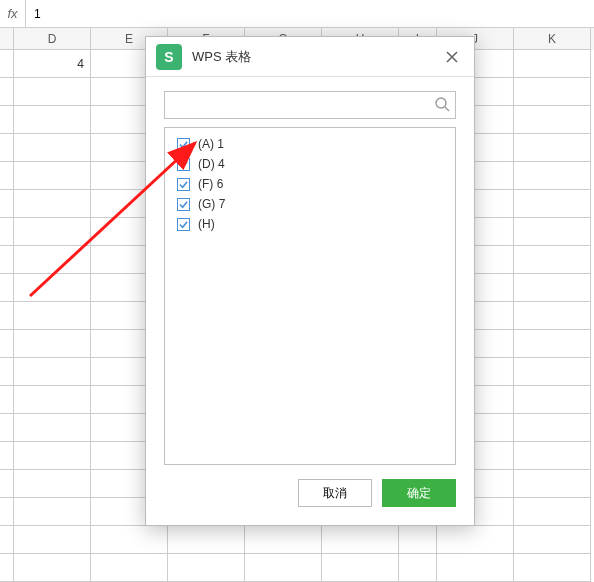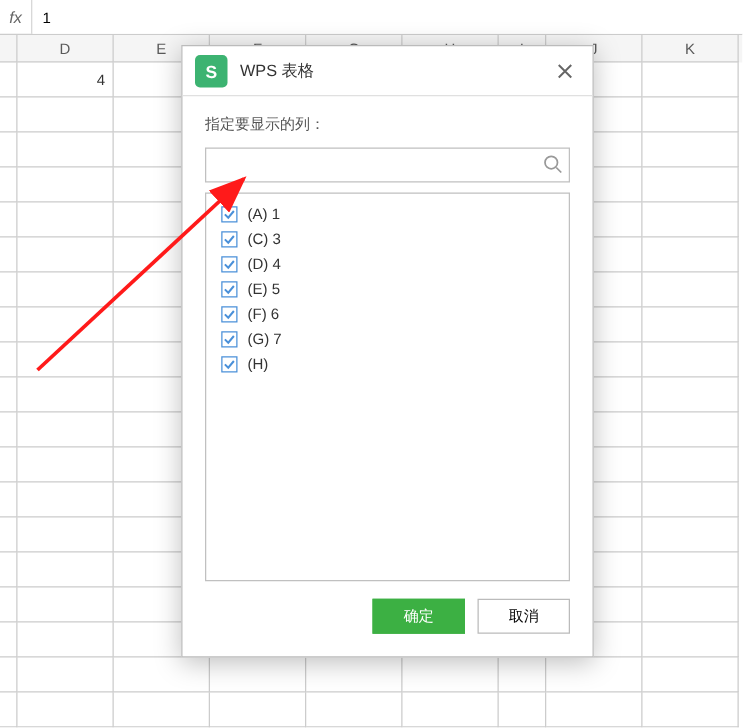--- a/index.html
+++ b/index.html
@@ -279,21 +279,20 @@
   <div class="dialog-header">
     <div class="app-icon">S</div>
     <div class="dialog-title">WPS 表格</div>
     <div class="close-icon">
       <svg width="12" height="12" viewBox="0 0 12 12">
           <path d="M1 1 L11 11 M11 1 L1 11" stroke="#666" stroke-width="1.6" fill="none"></path>
         </svg>
     </div>
   </div>
   <div class="dialog-body">
-    <div class="prompt-label">指定要显示的列：</div>
     <div class="search-wrap">
       <input class="search-input" placeholder="" style="">
       <span class="search-icon">
         <svg width="16" height="16" viewBox="0 0 16 16">
             <circle cx="7" cy="7" r="5" stroke="#999" stroke-width="1.4" fill="none"></circle>
             <line x1="11" y1="11" x2="15" y2="15" stroke="#999" stroke-width="1.4"></line>
           </svg>
       </span>
     </div>
     <div class="list-box">
@@ -304,37 +303,21 @@
             </svg>
           </span>
           <span>(A) 1</span>
         </div>
         <div class="list-item">
           <span class="chk">
             <svg width="9" height="9" viewBox="0 0 10 10">
               <path d="M1 5 L4 8 L9 2" stroke="#4a90d9" stroke-width="1.8" fill="none"></path>
             </svg>
           </span>
-          <span>(C) 3</span>
-        </div>
-        <div class="list-item">
-          <span class="chk">
-            <svg width="9" height="9" viewBox="0 0 10 10">
-              <path d="M1 5 L4 8 L9 2" stroke="#4a90d9" stroke-width="1.8" fill="none"></path>
-            </svg>
-          </span>
           <span>(D) 4</span>
-        </div>
-        <div class="list-item">
-          <span class="chk">
-            <svg width="9" height="9" viewBox="0 0 10 10">
-              <path d="M1 5 L4 8 L9 2" stroke="#4a90d9" stroke-width="1.8" fill="none"></path>
-            </svg>
-          </span>
-          <span>(E) 5</span>
         </div>
         <div class="list-item">
           <span class="chk">
             <svg width="9" height="9" viewBox="0 0 10 10">
               <path d="M1 5 L4 8 L9 2" stroke="#4a90d9" stroke-width="1.8" fill="none"></path>
             </svg>
           </span>
           <span>(F) 6</span>
         </div>
         <div class="list-item">
@@ -350,22 +333,22 @@
             <svg width="9" height="9" viewBox="0 0 10 10">
               <path d="M1 5 L4 8 L9 2" stroke="#4a90d9" stroke-width="1.8" fill="none"></path>
             </svg>
           </span>
           <span>(H)</span>
         </div>
       </div>
   </div>
   <div class="dialog-footer">
     <div class="spacer"></div>
+    <div class="btn btn-cancel">取消</div>
     <div class="btn btn-ok">确定</div>
-    <div class="btn btn-cancel">取消</div>
   </div>
 </div>
 
 <svg class="arrow-svg" width="200" height="190">
   <defs>
     <marker id="arrowhead" markerWidth="10" markerHeight="8" refX="9" refY="4" orient="auto">
       <polygon points="0 0, 10 4, 0 8" fill="#ff1a1a"></polygon>
     </marker>
   </defs>
   <line x1="10" y1="170" x2="175" y2="17" stroke="#ff1a1a" stroke-width="3" marker-end="url(#arrowhead)"></line>

